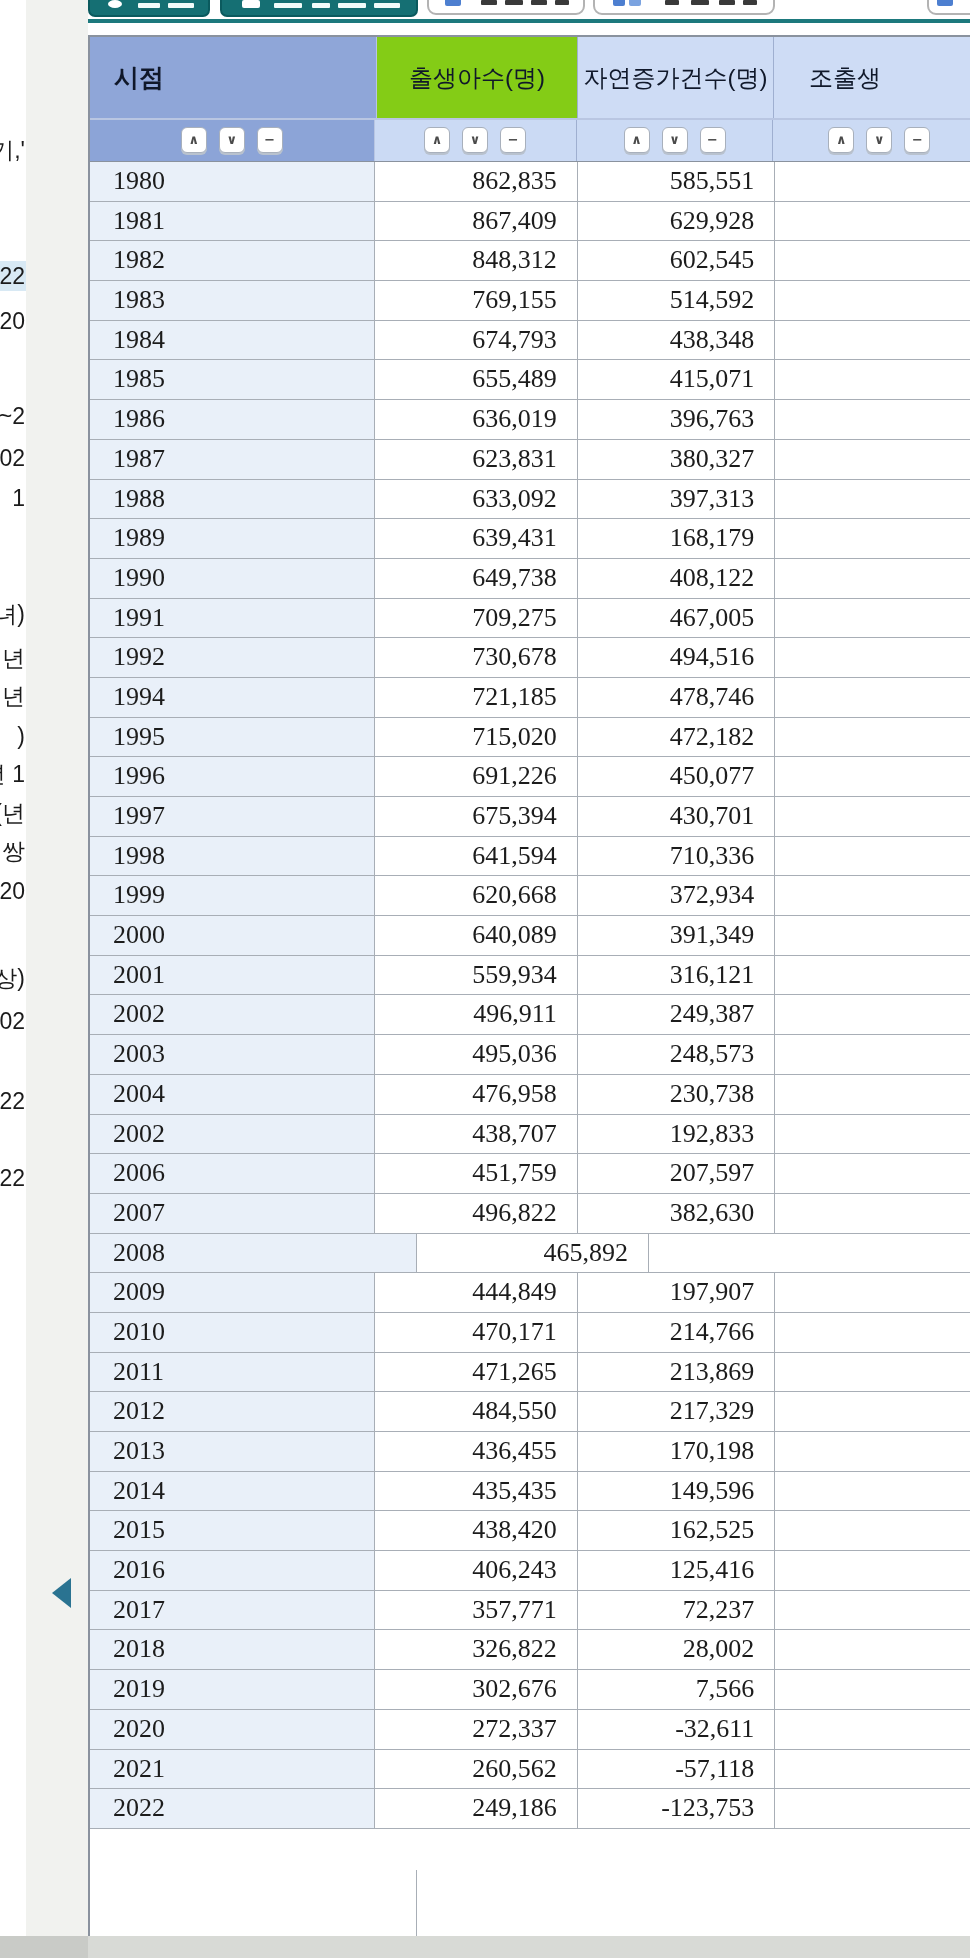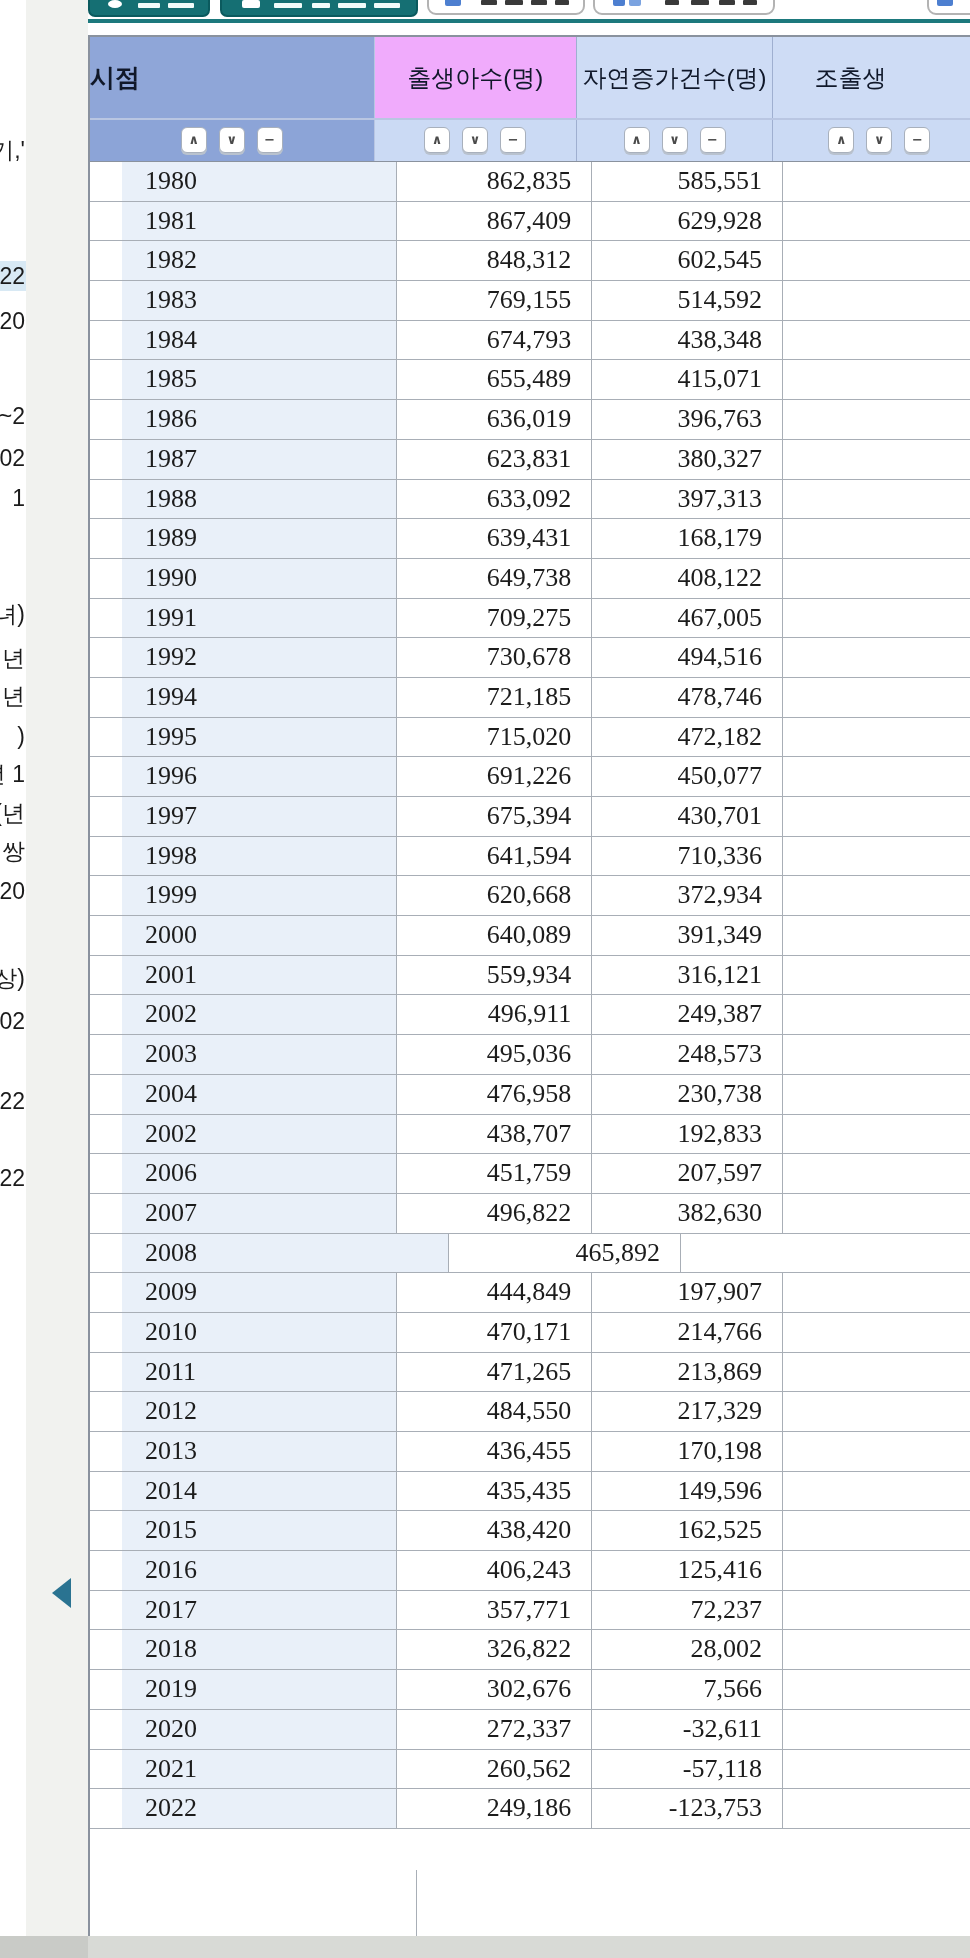--- a/index.html
+++ b/index.html
@@ -35,40 +35,40 @@
   .blue-ic.lt { background:#7ba3e0; }
   .dark-frag { position:absolute; bottom:8px; height:5px; background:#3a3a3a; border-radius:1px; }
   .teal-rule { position:absolute; left:88px; top:19px; width:882px; height:4px; background:#1d797d; }
 
   
   .grid { position:absolute; left:88px; top:35px; width:882px; height:1901px;
           border-left:2px solid #8a929e; border-top:2px solid #8a929e; overflow:hidden; }
   .hrow1 { display:flex; height:81px; }
   .hcell { height:81px; display:flex; align-items:center; justify-content:center;
            font-size:24px; color:#10182a; border-right:1px solid #9fafd0; position:relative; }
-  .hc1 { width:327px; background:#8fa6d8; justify-content:flex-start; 
+  .hc1 { width:327px; background:#8fa6d8; justify-content:flex-start; padding-left:24px;
          font-weight:bold; font-size:25px; border-right:1px solid #b9c6e2; }
-  .hc2 { width:232px; background:#f0abfc; }
+  .hc2 { width:232px; background:#84cc16; }
   .hc3 { width:226px; background:#cedcf5; }
   .hc4 { width:226px; background:#cedcf5; border-right:none; justify-content:flex-start; }
-  .hc4 .lbl { position:absolute; left:41px; white-space:nowrap; }
+  .hc4 .lbl { position:absolute; left:35px; white-space:nowrap; }
   .hrow2 { display:flex; height:44px; border-top:2px solid #b9c6e2; border-bottom:1px solid #8a929e; }
   .scell { height:41px; position:relative; border-right:1px solid #9fafd0; }
   .sc1 { width:327px; background:#8ca4d7; border-right:1px solid #b9c6e2; }
   .sc2 { width:232px; background:#cbdaf4; }
   .sc3 { width:226px; background:#cbdaf4; }
   .sc4 { width:226px; background:#cbdaf4; border-right:none; }
   .trio { position:absolute; top:7px; left:0; right:0; display:flex; justify-content:center; gap:12px; }
   .sc4 .trio { left:55px; right:auto; }
   .sortbtn { width:26px; height:26px; background:#ffffff; border:1px solid #a8b0bc; border-radius:6px;
              box-shadow:0 2px 0 #b9c2ce; font-size:13px; font-weight:bold; color:#4a4a4a;
              line-height:22px; text-align:center; cursor:pointer;
              font-family:"DejaVu Sans", sans-serif; }
   .tbody { }
-  .tr { display:flex; height:39.7px; border-bottom:1px solid #a8aeb6;padding-left:32px; }
+  .tr { display:flex; height:39.7px; border-bottom:1px solid #a8aeb6; }
   .td { height:100%; border-right:1px solid #a8aeb6; font-size:26px; color:#1c1c1c;
         line-height:38px; font-family:"Liberation Serif", serif; }
   .td.year { width:327px; background:#e9f0f9; padding-left:23px; }
   .td.num { width:232px; background:#ffffff; text-align:right; padding-right:20px; }
   .td.num3 { width:226px; }
   .td.empty { width:226px; background:#ffffff; border-right:none; }
   .col1-tail-line { position:absolute; left:326px; top:1833px; width:1px; height:68px; background:#a8aeb6; }
 
   
   .bottom-band { position:absolute; left:0; top:1936px; width:970px; height:22px; background:#d8dad6; }

